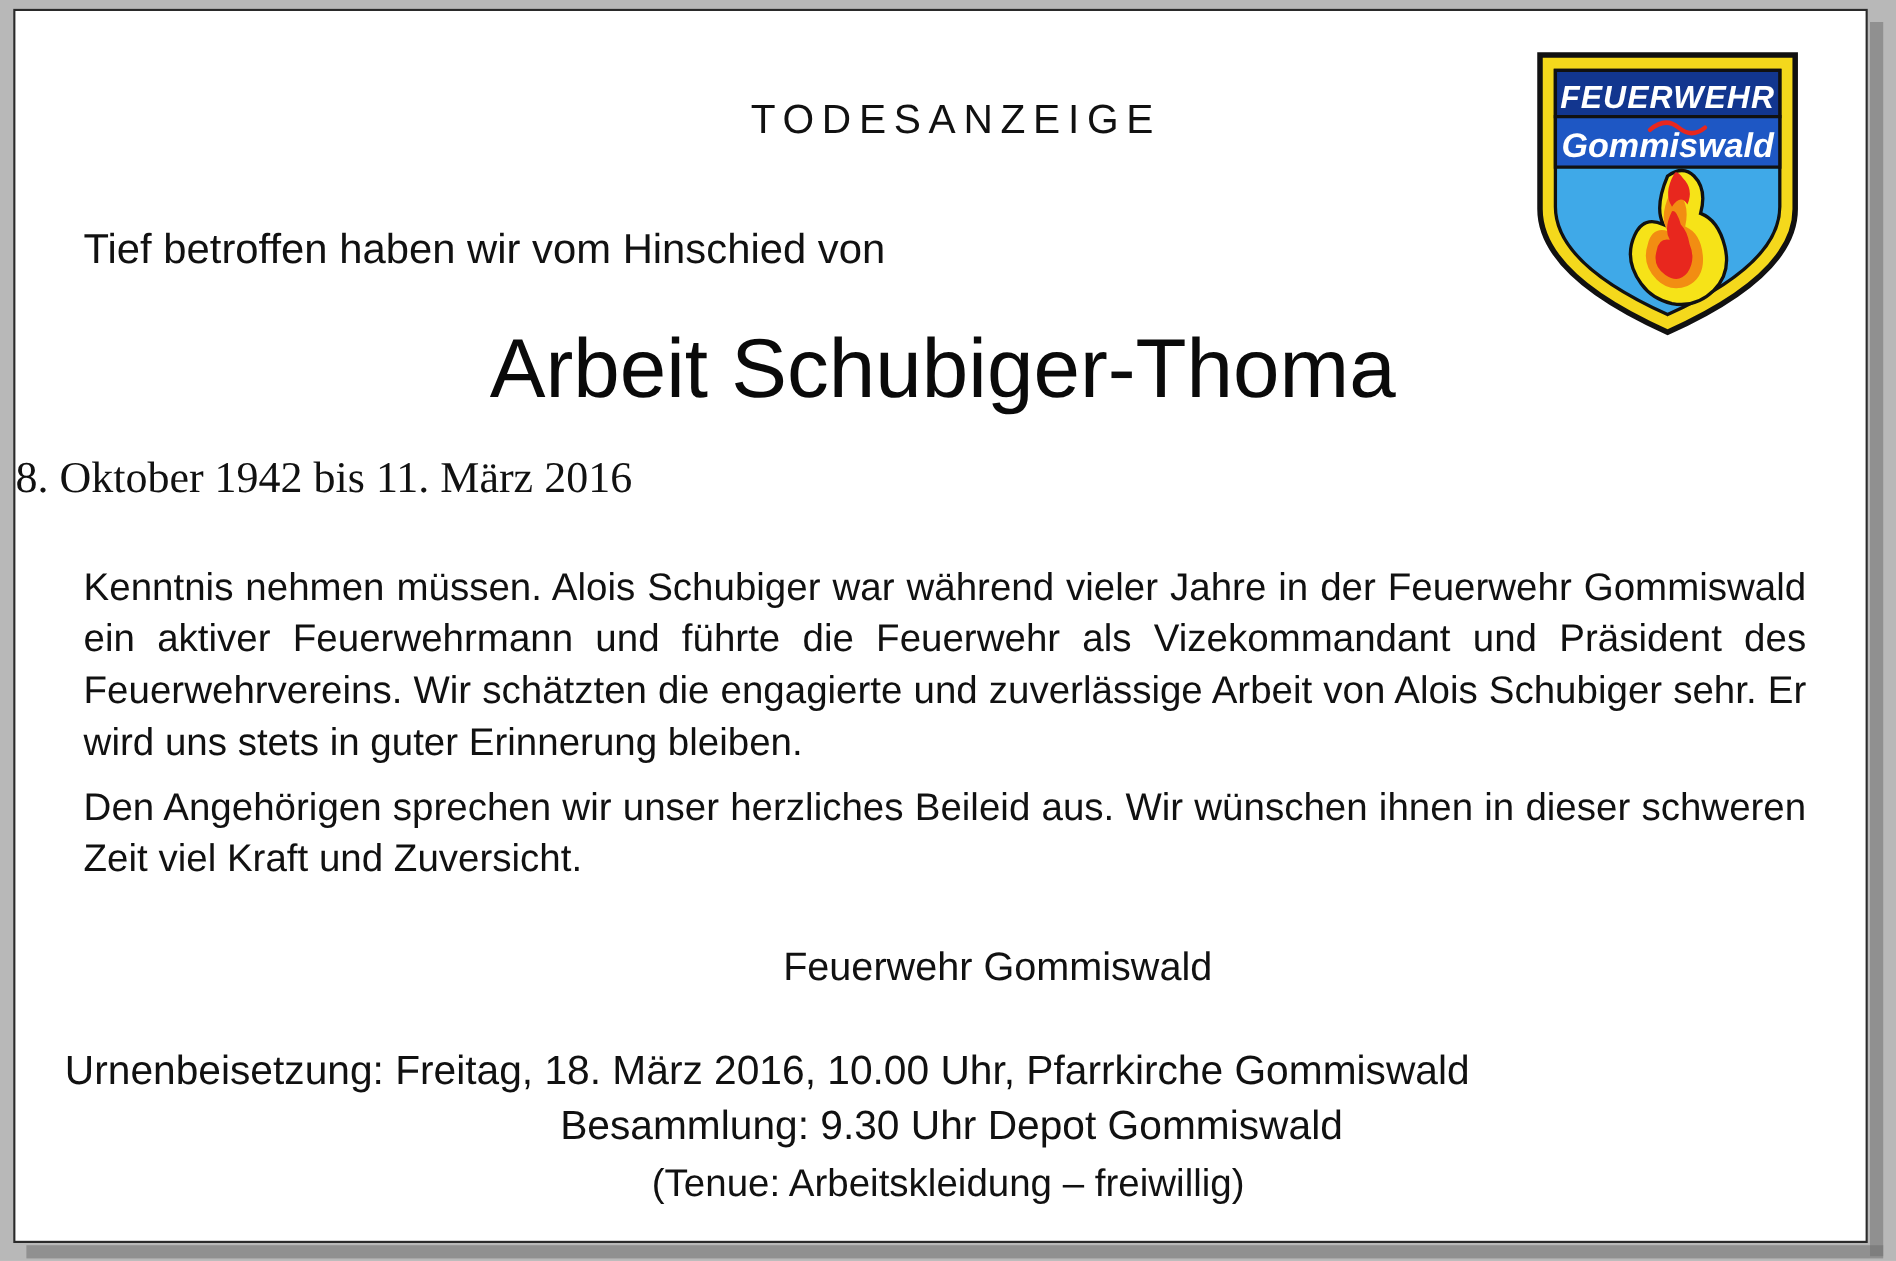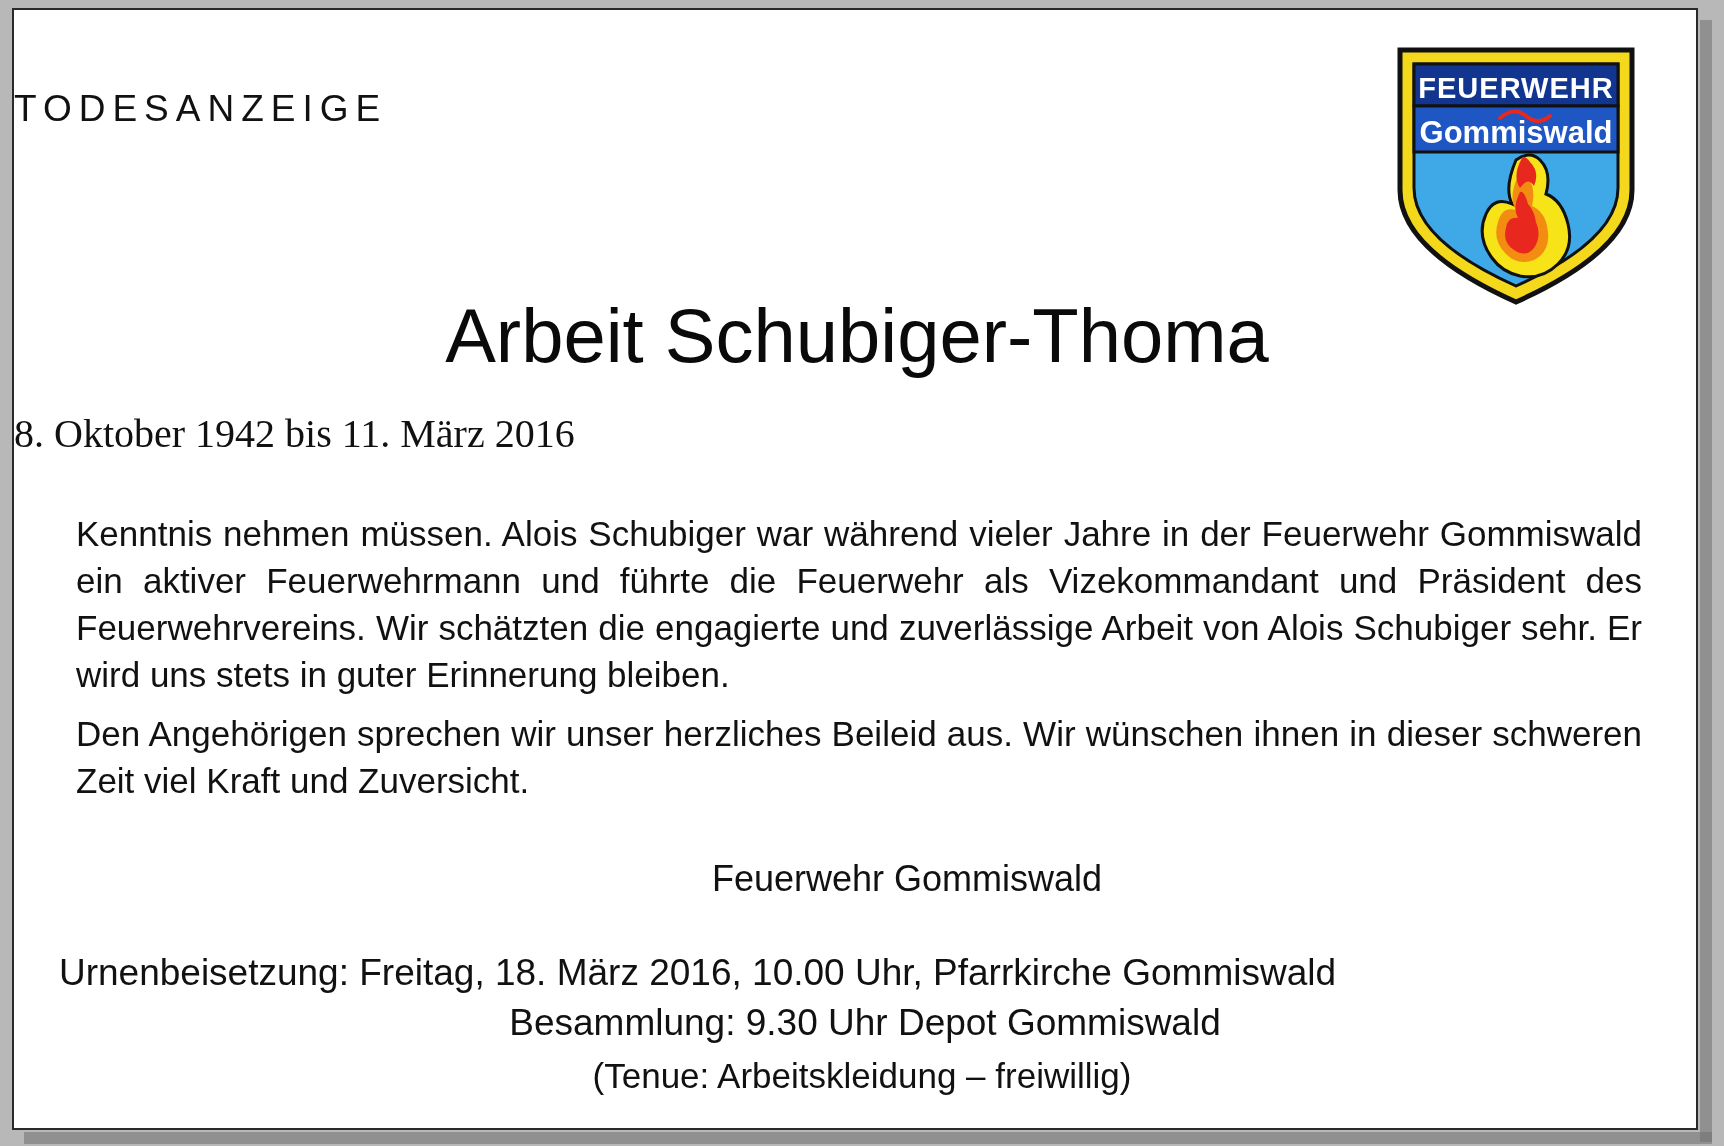--- a/index.html
+++ b/index.html
@@ -48,20 +48,21 @@
     height: 12px;
     background: #6f6f6f;
     opacity: 0.55;
   }
 
   .headline {
     position: absolute;
     left: 0;
     top: 78px;
     width: 1710px;
+    text-align: center;
     font-family: "Liberation Sans", sans-serif;
     font-size: 37px;
     letter-spacing: 7px;
     color: #111;
   }
 
   .intro {
     position: absolute;
     left: 62px;
     top: 196px;
@@ -156,20 +157,21 @@
     padding-left: 10px;
     box-sizing: border-box;
   }
 
   .logo {
     position: absolute;
     left: 1378px;
     top: 30px;
     width: 248px;
     height: 270px;
+    font-style: italic;
   }
 </style>
 </head>
 <body>
 
 <div class="page">
 
   <div class="shadow-right"></div>
   <div class="shadow-bottom"></div>
 
@@ -192,20 +194,21 @@
 
         <path d="M108 78 q14 -12 26 -2 q12 10 24 0" fill="none" stroke="#e8271e" stroke-width="4" stroke-linecap="round"></path>
 
         <path d="M124 120 q-12 28 -4 44 q-18 -8 -26 10 q-10 22 6 44 q10 14 28 18 q22 4 38 -12 q16 -16 10 -40 q-6 -24 -22 -30 q6 -22 -6 -34 q-10 -10 -24 0 Z" fill="#f6e318" stroke="#111111" stroke-width="3"></path>
         <path d="M126 136 q-10 22 -2 34 q-14 -4 -18 12 q-6 18 8 32 q12 12 28 6 q16 -8 14 -28 q-2 -20 -16 -26 q4 -18 -4 -28 q-6 -8 -10 -2 Z" fill="#f28d12"></path>
         <path d="M128 152 q-8 16 -2 26 q-10 -2 -12 10 q-4 14 8 22 q12 8 20 -2 q8 -12 2 -26 q-2 -12 -8 -18 q-4 -14 -8 -12 Z" fill="#e8271e"></path>
         <path d="M130 118 q-10 18 -2 30 q8 -12 14 -2 q6 -14 -4 -24 q-6 -8 -8 -4 Z" fill="#e8271e"></path>
       </svg>
     </div>
 
+    <div class="intro">Tief betroffen haben wir vom Hinschied von</div>
 
     <div class="deceased-name">Arbeit Schubiger-Thoma</div>
 
     <div class="dates">8. Oktober 1942 bis 11. März 2016</div>
 
     <div class="body-block para2">Den Angehörigen sprechen wir unser herzliches Beileid aus. Wir wünschen ihnen in dieser schweren Zeit viel Kraft und Zuversicht.</div>
 
     <div class="body-block para1">Kenntnis nehmen müssen. Alois Schubiger war während vieler Jahre in der Feuerwehr Gommiswald ein aktiver Feuerwehrmann und führte die Feuerwehr als Vizekommandant und Präsident des Feuerwehrvereins. Wir schätzten die engagierte und zuverlässige Arbeit von Alois Schubiger sehr. Er wird uns stets in guter Erinnerung bleiben.</div>
 
     <div class="signature">Feuerwehr Gommiswald</div>

